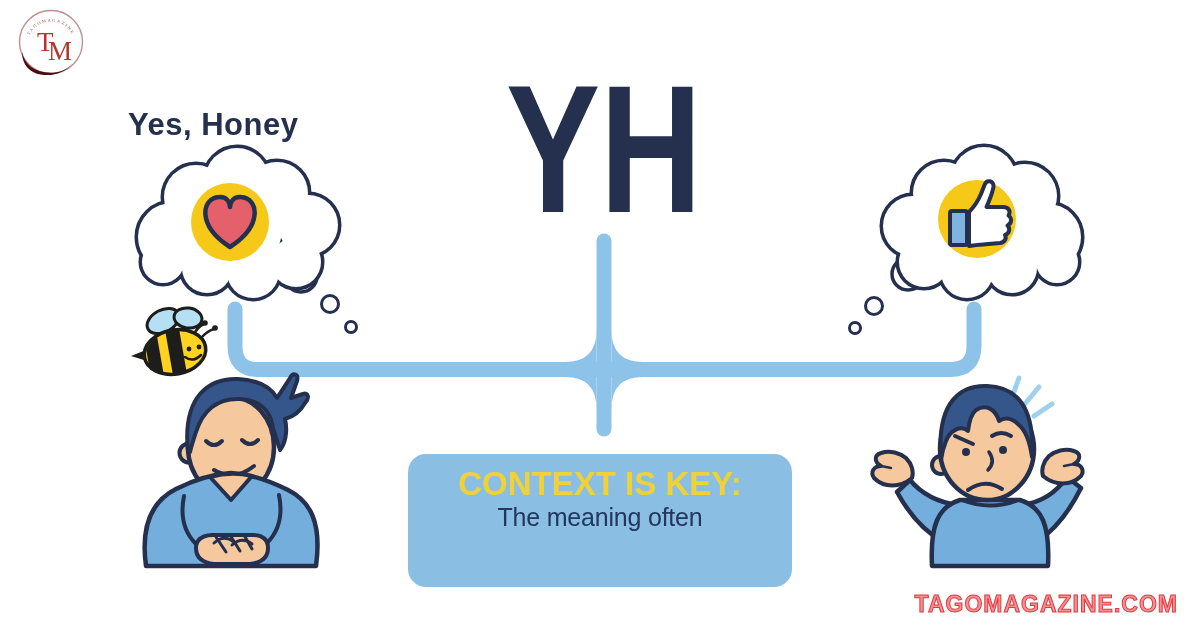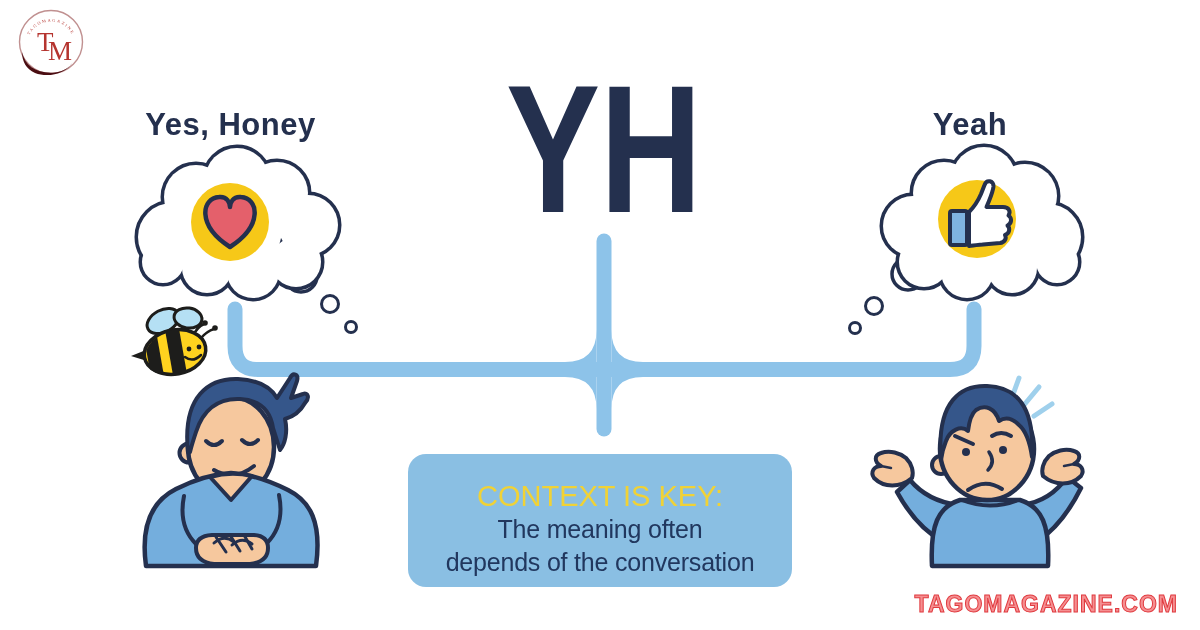--- a/index.html
+++ b/index.html
@@ -2,33 +2,33 @@
 <html style="--navy: #24304e; --connector_blue: #8dc3e9; --box_blue: #8abfe3; --key_yellow: #f0d236; --box_text: #21375e; --icon_yellow: #f6c818; --heart_red: #e4606b; --skin: #f6c89e; --hair_blue: #35568a; --sweater_blue: #74aedd; --cuff_blue: #7fb3e0; --bee_yellow: #ffd31f; --bee_black: #1d1d1b; --wing_blue: #b5e0f4; --accent_blue: #9fd0ec; --watermark_red: #e03a3f; --watermark_fill: #f58f91; --logo_red: #b5342f; --logo_dark: #4a0d12; --logo_ring: #c09090;"><head>
 <meta charset="utf-8">
 <style>
   html,body{margin:0;padding:0;background:#e9e9e9;}
   .stage{
     position:relative;width:1200px;height:630px;background:#ffffff;
     overflow:hidden;font-family:"Liberation Sans",sans-serif;
   }
   .art{position:absolute;left:0;top:0;}
   .label{
-    position:absolute;top:109px;text-align:center;line-height:1;
+    position:absolute;top:109px;line-height:1;
     font-weight:bold;font-size:31px;color:var(--navy);letter-spacing:0.5px;
   }
   .label-left{left:128px;width:205px;}
   .label-right{left:905px;width:130px;}
   .context-box{
     position:absolute;left:408px;top:454px;width:384px;height:133px;
     background:var(--box_blue);border-radius:18px;text-align:center;
     box-sizing:border-box;padding-top:13px;
   }
   .context-heading{
-    font-size:29px;font-weight:normal;color:var(--key_yellow);
-    letter-spacing:0px;line-height:34px;white-space:nowrap;margin-top:12px;
+    font-size:33px;font-weight:bold;color:var(--key_yellow);
+    letter-spacing:0px;line-height:34px;white-space:nowrap;
   }
   .context-line{
     font-size:25px;color:var(--box_text);line-height:33px;
     letter-spacing:-0.2px;white-space:nowrap;
   }
   .watermark{
     position:absolute;right:22px;bottom:12px;font-size:23px;font-weight:bold;
     letter-spacing:1px;color:var(--watermark_fill);
     -webkit-text-stroke:1px var(--watermark_red);
     text-shadow:1px 1px 0 rgba(255,255,255,0.6);white-space:nowrap;
@@ -217,22 +217,20 @@
     <text font-size="4.2" letter-spacing="1.6" style="fill:var(--logo_red)" font-family="Liberation Serif, serif">
       <textPath href="#logoArc" startOffset="50%" text-anchor="middle">TAGOMAGAZINE</textPath>
     </text>
     <text x="22" y="46" font-size="27" font-family="Liberation Serif, serif" style="fill:var(--logo_red)">T</text>
     <text x="33" y="55" font-size="27" font-family="Liberation Serif, serif" style="fill:var(--logo_red)">M</text>
     <path d="M 7 47 C 10 61 22 69 40 67.5 C 48 67 55 62 58 57
              C 51 69 33 73 20 68 C 11 64 7 56 7 47 Z" style="fill:var(--logo_dark)"></path>
   </svg>
 
   <div class="label label-left">Yes, Honey</div>
-  <div class="label label-right">Yeah</div>
 
   <div class="context-box">
     <div class="context-heading">CONTEXT IS KEY:</div>
     <div class="context-line">The meaning often</div>
-    <div class="context-line">depends of the conversation</div>
   </div>
 
   <div class="watermark">TAGOMAGAZINE.COM</div>
 </div>
 
 </body></html>

